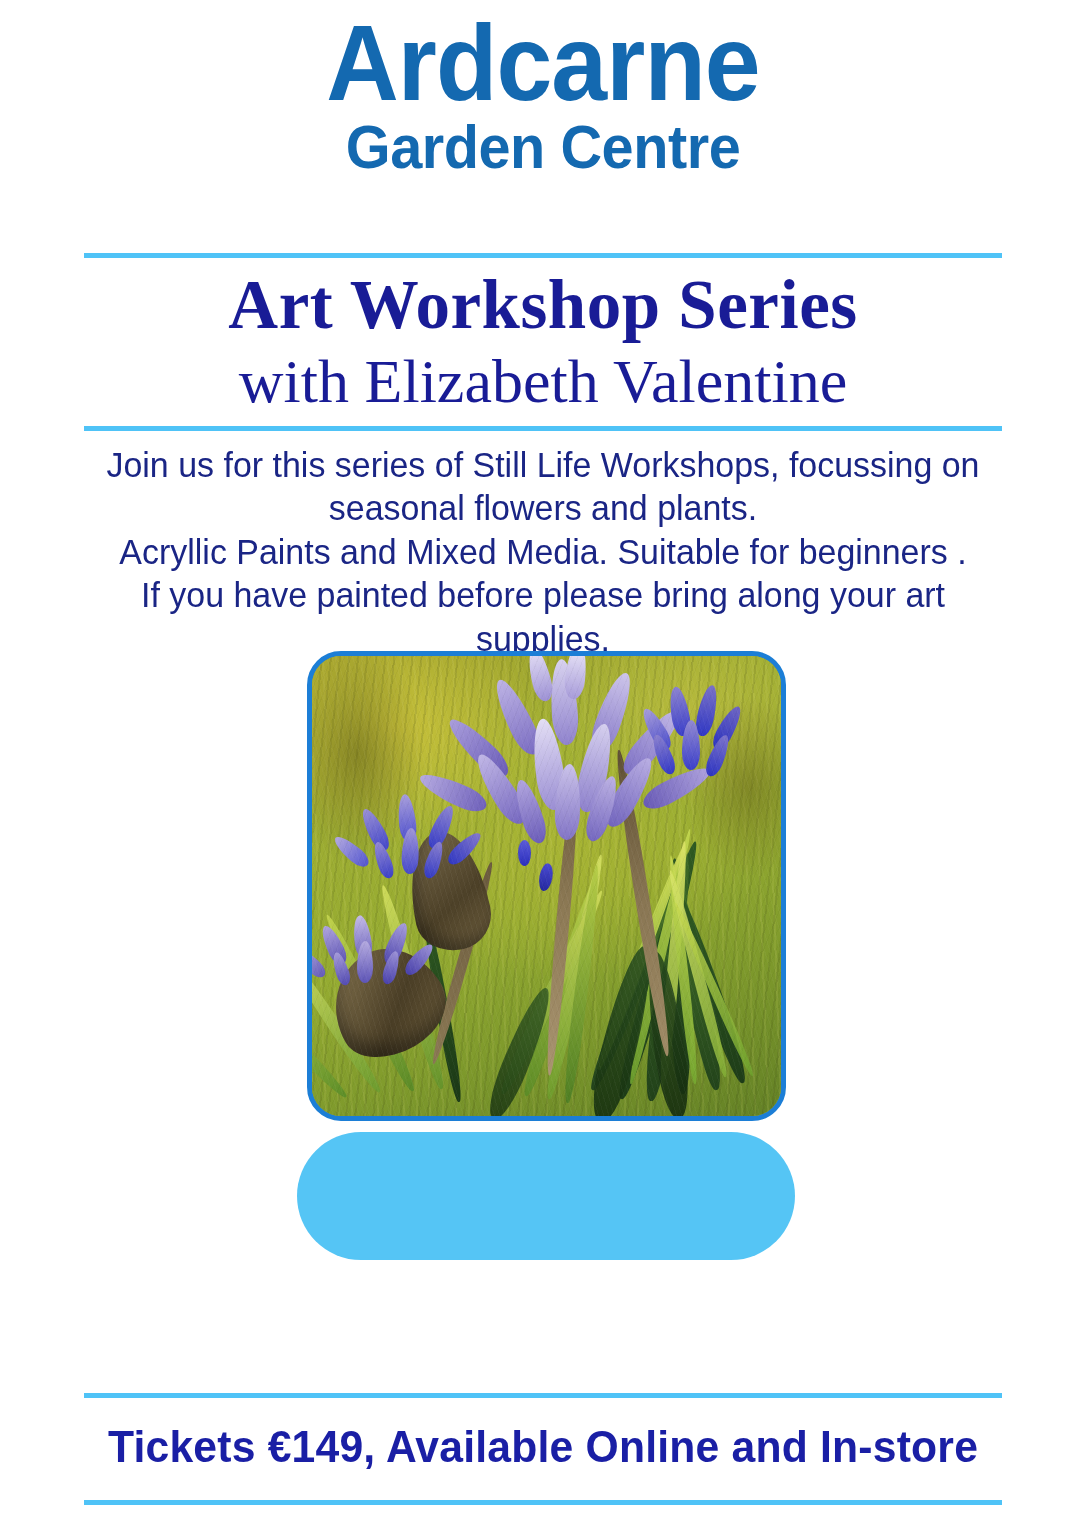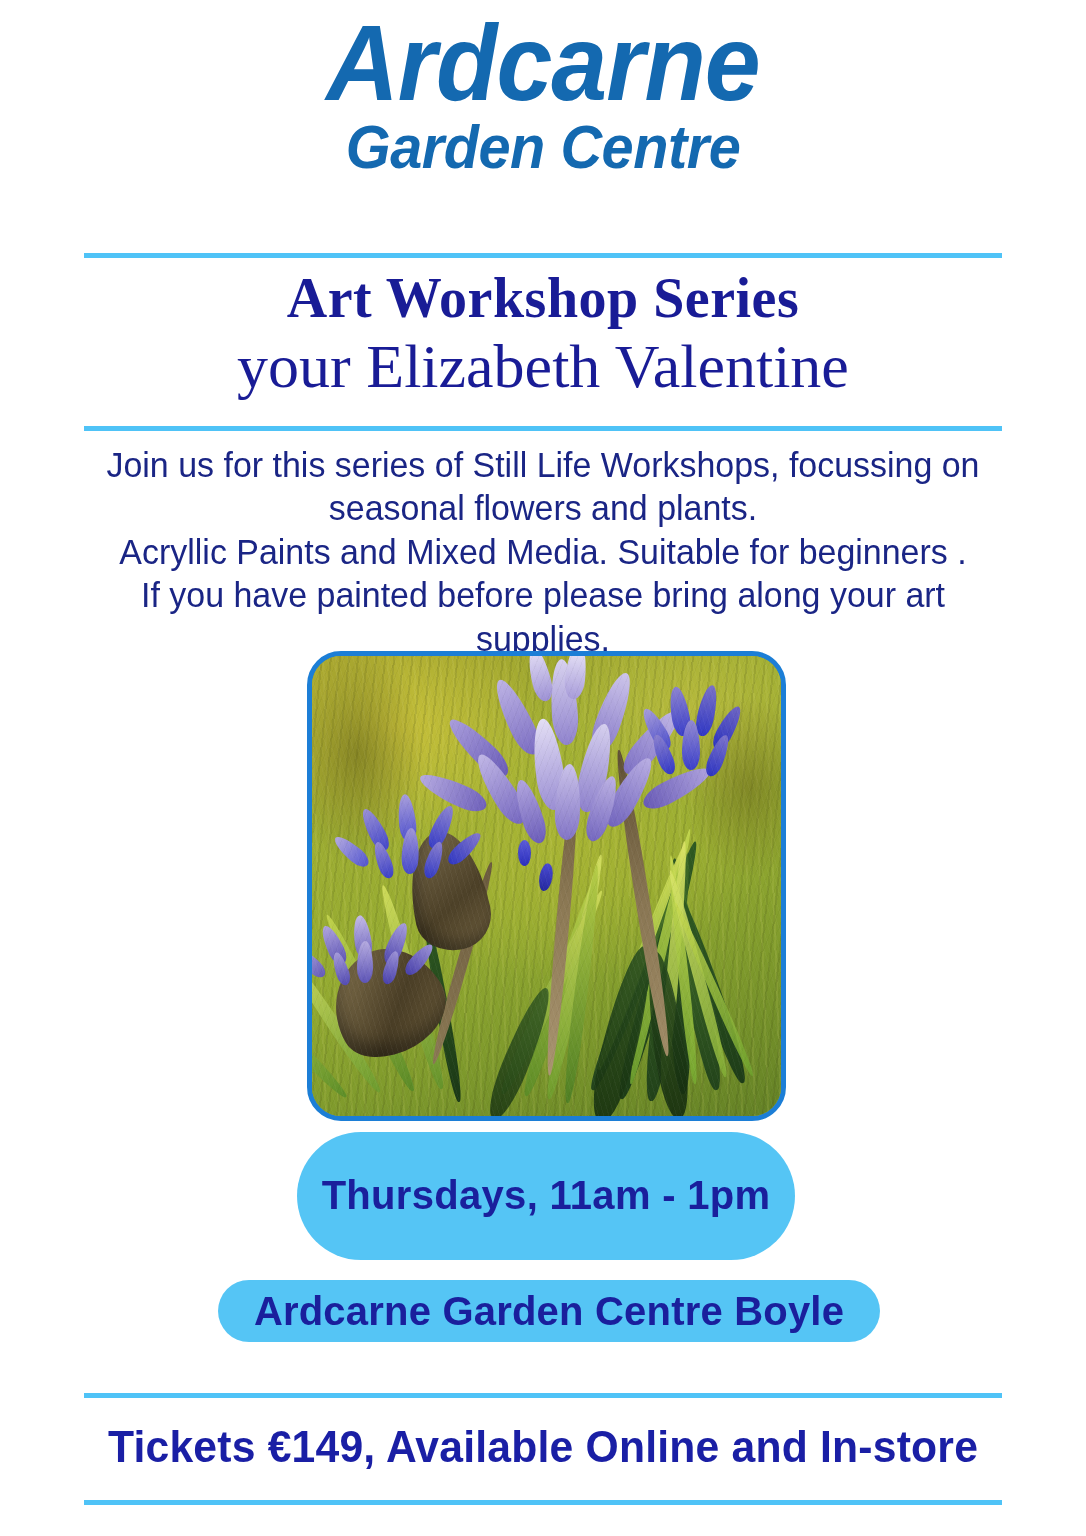--- a/index.html
+++ b/index.html
@@ -1,21 +1,21 @@
 <!DOCTYPE html>
 <html><head>
 <meta charset="utf-8">
 <style>
   html,body{margin:0;padding:0;background:#ffffff;}
   body{width:1086px;height:1536px;overflow:hidden;font-family:"Liberation Sans",sans-serif;}
 
   .poster{position:relative;width:1086px;height:1536px;background:#ffffff;}
 
   
-  .logo-block{position:absolute;left:0;top:8px;width:1086px;text-align:center;font-style:italic;}
+  .logo-block{position:absolute;left:0;top:8px;width:1086px;text-align:center;}
   .logo-name{
     font-family:"Liberation Sans",sans-serif;
     font-weight:700;font-size:108px;line-height:1.02;
     letter-spacing:-1px;color:#1469B0;
     transform:scaleX(.93);
   }
   .logo-sub{
     font-family:"Liberation Sans",sans-serif;
     font-weight:700;font-size:62px;line-height:1.05;
     letter-spacing:-.5px;color:#1469B0;
@@ -36,21 +36,21 @@
   .hrule{position:absolute;left:84px;width:918px;height:5px;background:#4FC3F7;}
   .hrule.r1{top:253px;}
   .hrule.r2{top:426px;}
   .hrule.r3{top:1393px;}
   .hrule.r4{top:1500px;}
 
   
   .headline{position:absolute;left:0;top:268px;width:1086px;text-align:center;}
   .headline .l1{
     font-family:"Liberation Serif",serif;font-weight:700;
-    font-size:56px;line-height:1.08;color:#191C96;letter-spacing:.5px;
+    font-size:69px;line-height:1.08;color:#191C96;letter-spacing:.5px;
   }
   .headline .l2{
     font-family:"Liberation Serif",serif;font-weight:400;
     font-size:62px;line-height:1.1;color:#191C96;margin-top:4px;
   }
 
   
   .body-copy{
     position:absolute;left:63px;top:443px;width:960px;text-align:center;
     font-family:"Liberation Sans",sans-serif;font-weight:400;
@@ -140,21 +140,21 @@
 
   <div class="logo-block">
     <div class="logo-name">Ardcarne</div>
     <div class="logo-sub">Garden Centre</div>
   </div>
 
   <div class="hrule r1"></div>
 
   <div class="headline">
     <div class="l1">Art Workshop Series</div>
-    <div class="l2">your Elizabeth Valentine</div>
+    <div class="l2">with Elizabeth Valentine</div>
   </div>
 
   <div class="hrule r2"></div>
 
   <div class="body-copy" style="white-space:pre-line;">Join us for this series of Still Life Workshops, focussing on seasonal flowers and plants.
 Acryllic Paints and Mixed Media. Suitable for beginners .
 If you have painted before please bring along your art supplies.</div>
 
   <div class="art-frame">
     <div class="art-canvas">
@@ -255,25 +255,23 @@
 
       <div class="petal" style="left:44%;top:40%;width:13px;height:26px;background:linear-gradient(180deg,#5b5bd8,#2b2fbe);border-radius:50%;"></div>
       <div class="petal" style="left:48%;top:45%;width:13px;height:28px;background:linear-gradient(180deg,#4a4ad2,#24289f);border-radius:50%;transform:rotate(10deg);"></div>
 
       <div class="grain"></div>
     </div>
   </div>
 
   <div class="pill pill-when">
     <div class="when-inner">
-      <div>Thursdays,  11am - 1pm</div>
     </div>
   </div>
 
-  <div class="pill pill-where">Ardcarne Garden Centre Boyle</div>
 
   <div class="hrule r3"></div>
 
   <div class="tickets">Tickets €149, Available Online and In-store</div>
 
   <div class="hrule r4"></div>
 
 </div>
 
 </body></html>

